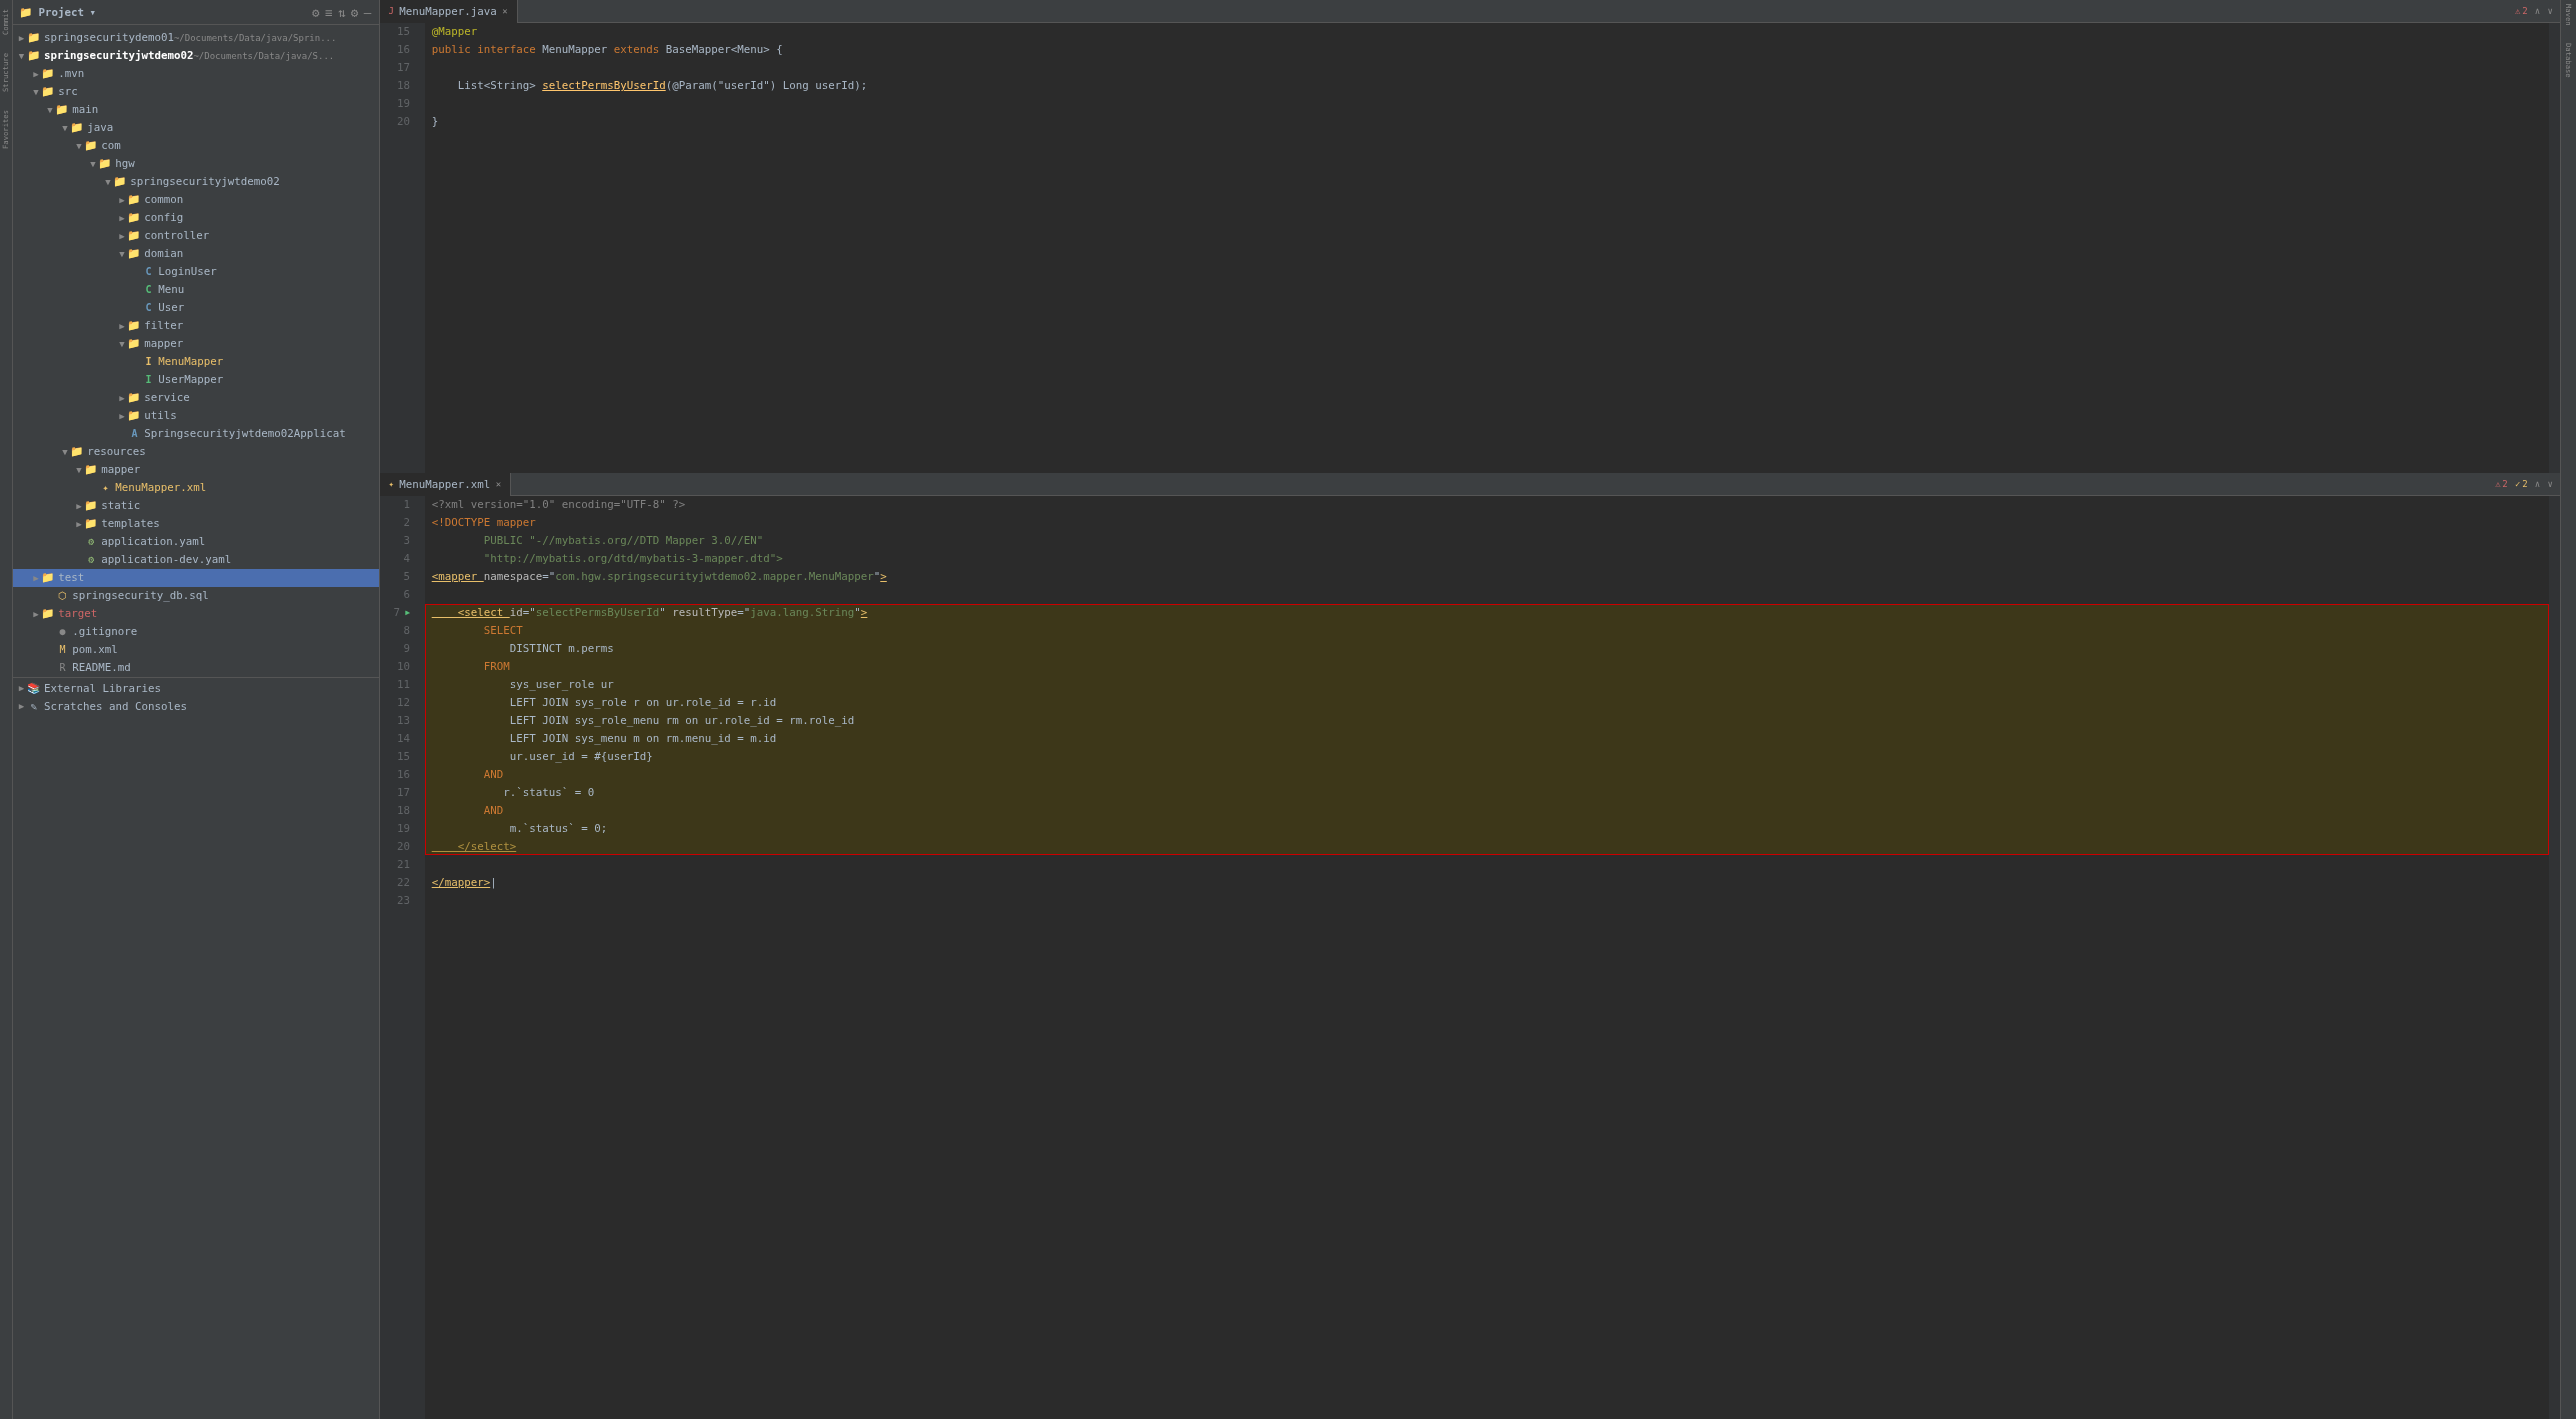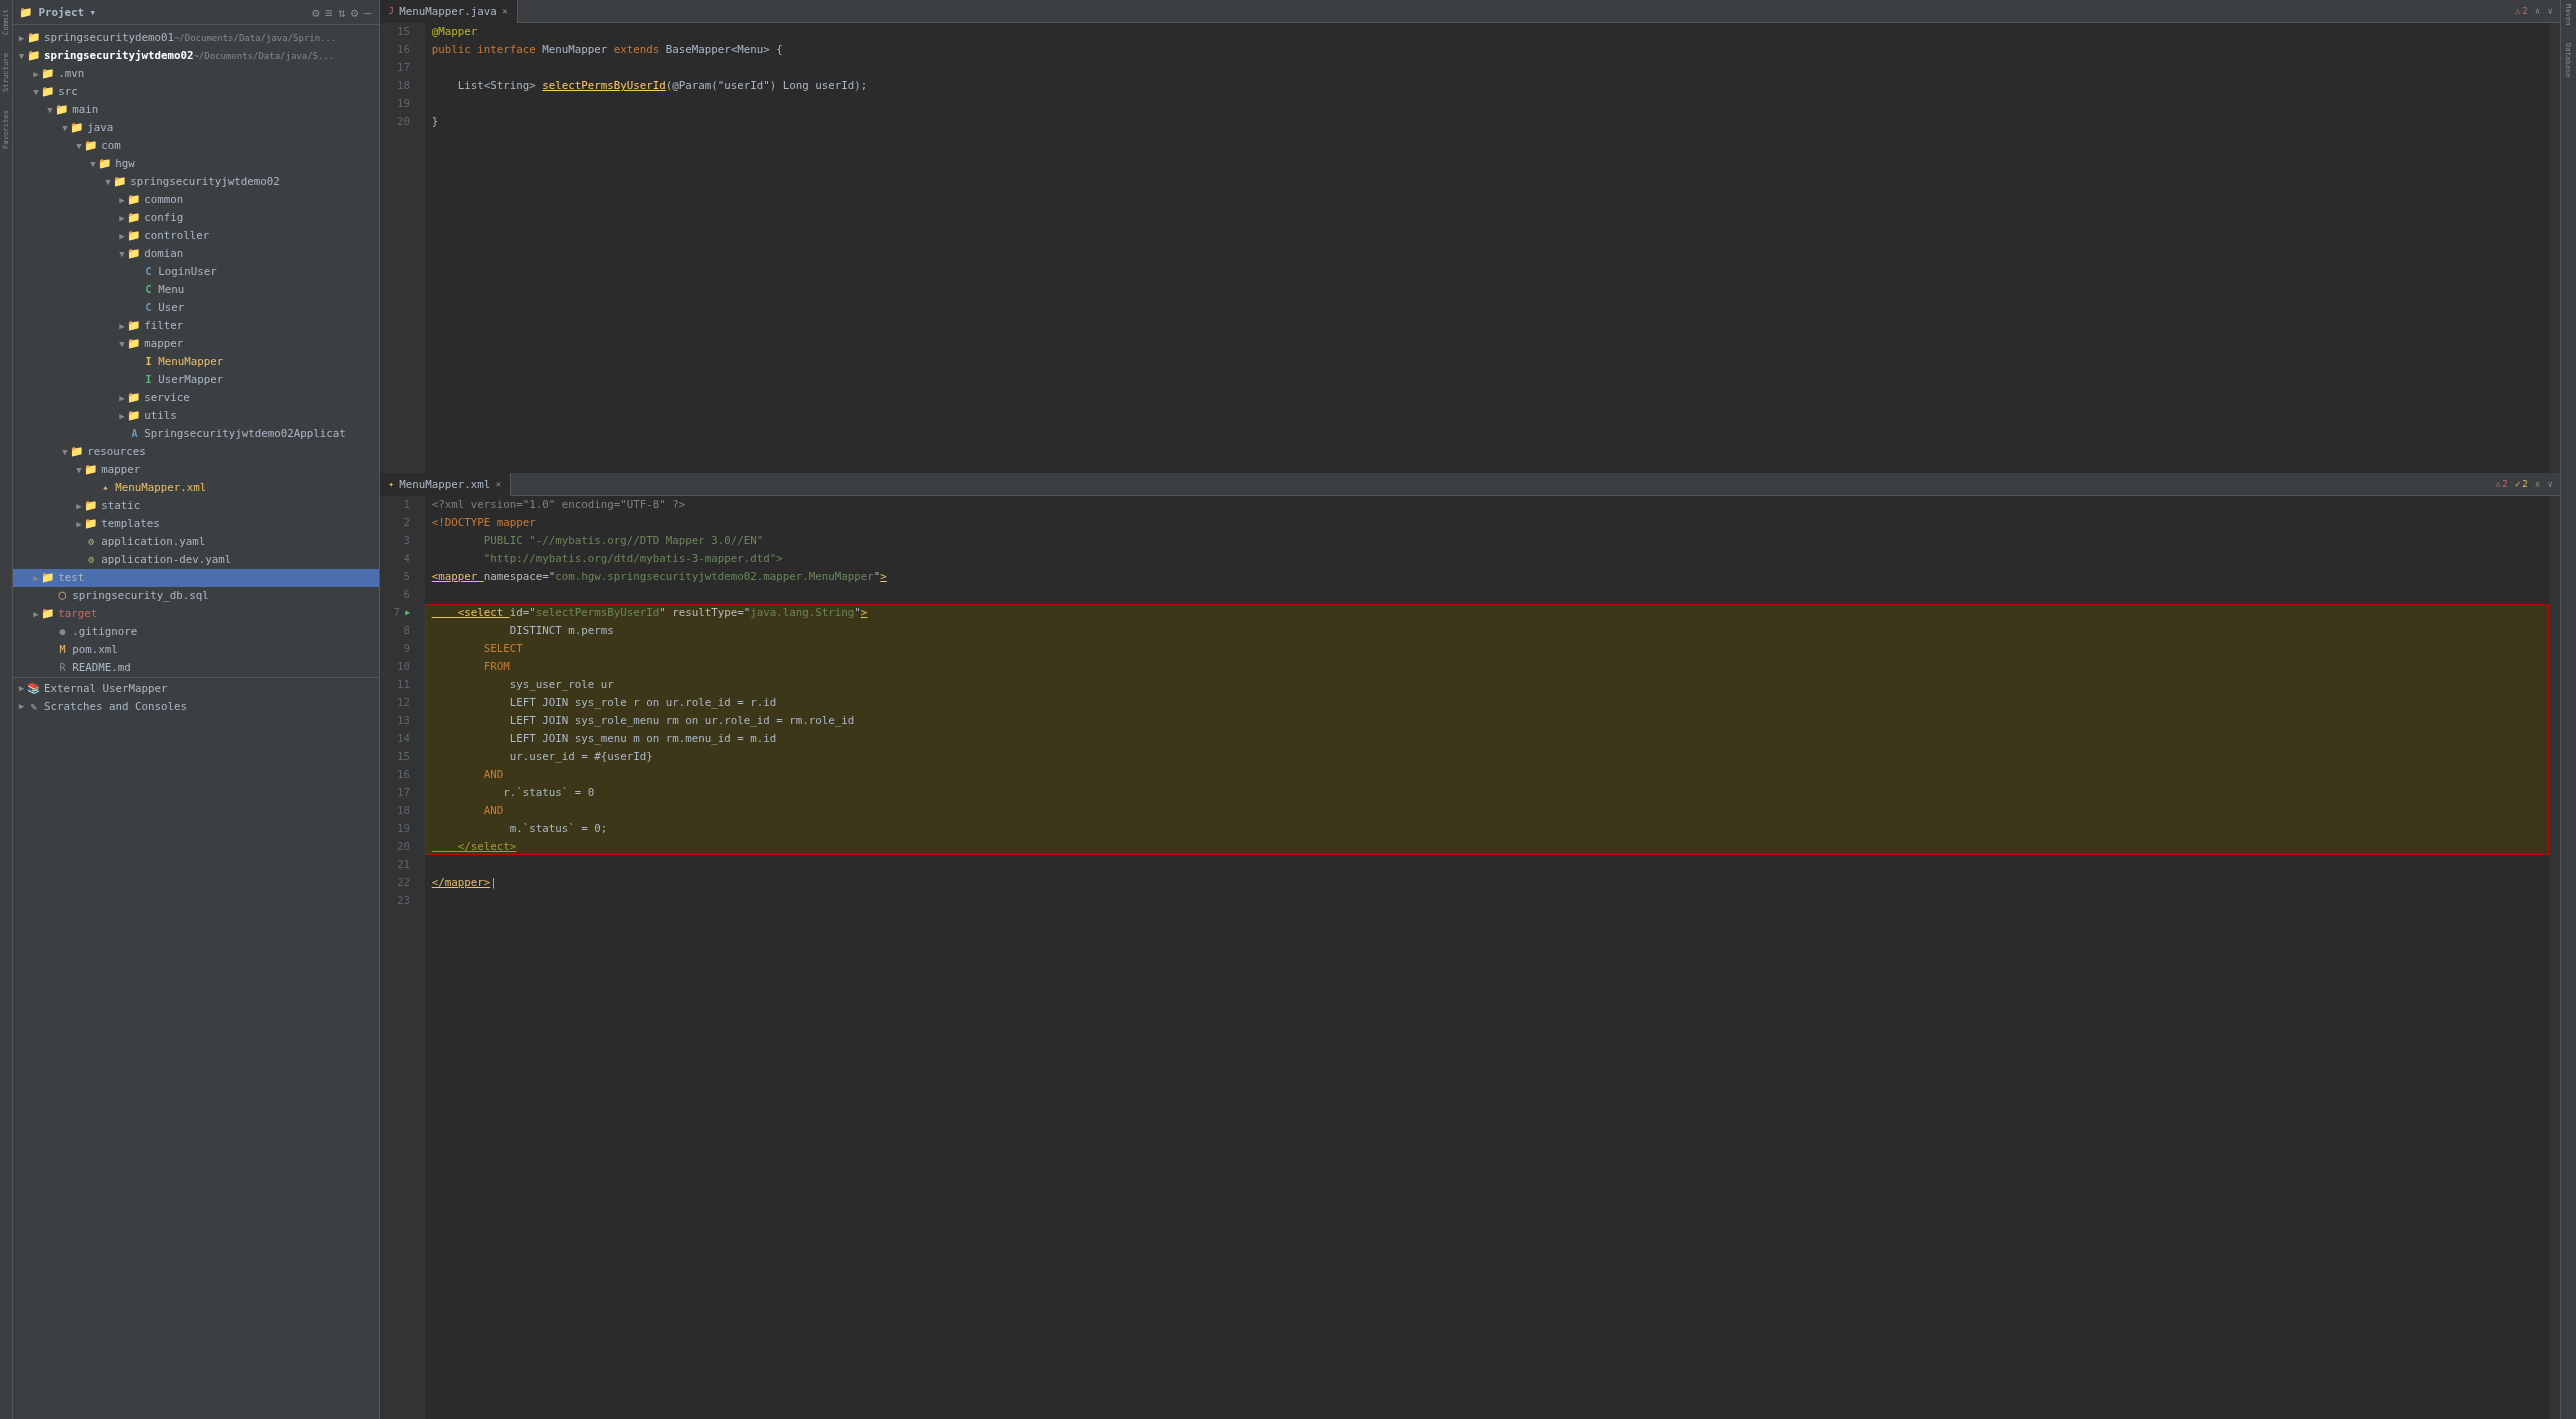--- a/index.html
+++ b/index.html
@@ -590,21 +590,21 @@
       <span class="tree-arrow"> </span>
       <span class="tree-icon" style="color:#888;font-size:10px">R</span>
       <span class="tree-label">README.md</span>
     </div>
 
     <div class="bottom-items">
       <div class="tree-item">
         <div class="tree-indent" style="width:3.6px"></div>
         <span class="tree-arrow">▶</span>
         <span class="tree-icon">📚</span>
-        <span class="tree-label">External UserMapper</span>
+        <span class="tree-label">External Libraries</span>
       </div>
       <div class="tree-item">
         <div class="tree-indent" style="width:3.6px"></div>
         <span class="tree-arrow">▶</span>
         <span class="tree-icon">✎</span>
         <span class="tree-label">Scratches and Consoles</span>
       </div>
     </div>
   </div>
 </div>
@@ -772,22 +772,22 @@
             z-index:1;
           "></div>
 
           <div class="code-line"><span class="xml-decl">&lt;?xml version="1.0" encoding="UTF-8" ?&gt;</span></div>
           <div class="code-line"><span class="xml-keyword">&lt;!DOCTYPE mapper</span></div>
           <div class="code-line"><span class="str">&nbsp;&nbsp;&nbsp;&nbsp;&nbsp;&nbsp;&nbsp;&nbsp;PUBLIC "-//mybatis.org//DTD Mapper 3.0//EN"</span></div>
           <div class="code-line"><span class="str">&nbsp;&nbsp;&nbsp;&nbsp;&nbsp;&nbsp;&nbsp;&nbsp;"http://mybatis.org/dtd/mybatis-3-mapper.dtd"&gt;</span></div>
           <div class="code-line"><span class="tag">&lt;mapper </span><span class="attr">namespace</span><span class="normal">="</span><span class="str">com.hgw.springsecurityjwtdemo02.mapper.MenuMapper</span><span class="normal">"</span><span class="tag">&gt;</span></div>
           <div class="code-line"></div>
           <div class="code-line" style="position:relative;z-index:2"><span class="tag">&nbsp;&nbsp;&nbsp;&nbsp;&lt;select </span><span class="attr">id</span><span class="normal">="</span><span class="str">selectPermsByUserId</span><span class="normal">" </span><span class="attr">resultType</span><span class="normal">="</span><span class="str">java.lang.String</span><span class="normal">"</span><span class="tag">&gt;</span></div>
+          <div class="code-line" style="position:relative;z-index:2"><span class="sql-kw">&nbsp;&nbsp;&nbsp;&nbsp;&nbsp;&nbsp;&nbsp;&nbsp;SELECT</span></div>
           <div class="code-line" style="position:relative;z-index:2"><span class="normal">&nbsp;&nbsp;&nbsp;&nbsp;&nbsp;&nbsp;&nbsp;&nbsp;&nbsp;&nbsp;&nbsp;&nbsp;DISTINCT m.perms</span></div>
-          <div class="code-line" style="position:relative;z-index:2"><span class="sql-kw">&nbsp;&nbsp;&nbsp;&nbsp;&nbsp;&nbsp;&nbsp;&nbsp;SELECT</span></div>
           <div class="code-line" style="position:relative;z-index:2"><span class="sql-kw">&nbsp;&nbsp;&nbsp;&nbsp;&nbsp;&nbsp;&nbsp;&nbsp;FROM</span></div>
           <div class="code-line" style="position:relative;z-index:2"><span class="normal">&nbsp;&nbsp;&nbsp;&nbsp;&nbsp;&nbsp;&nbsp;&nbsp;&nbsp;&nbsp;&nbsp;&nbsp;sys_user_role ur</span></div>
           <div class="code-line" style="position:relative;z-index:2"><span class="normal">&nbsp;&nbsp;&nbsp;&nbsp;&nbsp;&nbsp;&nbsp;&nbsp;&nbsp;&nbsp;&nbsp;&nbsp;LEFT JOIN sys_role r on ur.role_id = r.id</span></div>
           <div class="code-line" style="position:relative;z-index:2"><span class="normal">&nbsp;&nbsp;&nbsp;&nbsp;&nbsp;&nbsp;&nbsp;&nbsp;&nbsp;&nbsp;&nbsp;&nbsp;LEFT JOIN sys_role_menu rm on ur.role_id = rm.role_id</span></div>
           <div class="code-line" style="position:relative;z-index:2"><span class="normal">&nbsp;&nbsp;&nbsp;&nbsp;&nbsp;&nbsp;&nbsp;&nbsp;&nbsp;&nbsp;&nbsp;&nbsp;LEFT JOIN sys_menu m on rm.menu_id = m.id</span></div>
           <div class="code-line" style="position:relative;z-index:2"><span class="normal">&nbsp;&nbsp;&nbsp;&nbsp;&nbsp;&nbsp;&nbsp;&nbsp;&nbsp;&nbsp;&nbsp;&nbsp;ur.user_id = #{userId}</span></div>
           <div class="code-line" style="position:relative;z-index:2"><span class="sql-kw">&nbsp;&nbsp;&nbsp;&nbsp;&nbsp;&nbsp;&nbsp;&nbsp;AND</span></div>
           <div class="code-line" style="position:relative;z-index:2"><span class="normal">&nbsp;&nbsp;&nbsp;&nbsp;&nbsp;&nbsp;&nbsp;&nbsp;&nbsp;&nbsp;&nbsp;r.`status` = 0</span></div>
           <div class="code-line" style="position:relative;z-index:2"><span class="sql-kw">&nbsp;&nbsp;&nbsp;&nbsp;&nbsp;&nbsp;&nbsp;&nbsp;AND</span></div>
           <div class="code-line" style="position:relative;z-index:2"><span class="normal">&nbsp;&nbsp;&nbsp;&nbsp;&nbsp;&nbsp;&nbsp;&nbsp;&nbsp;&nbsp;&nbsp;&nbsp;m.`status` = 0;</span></div>

